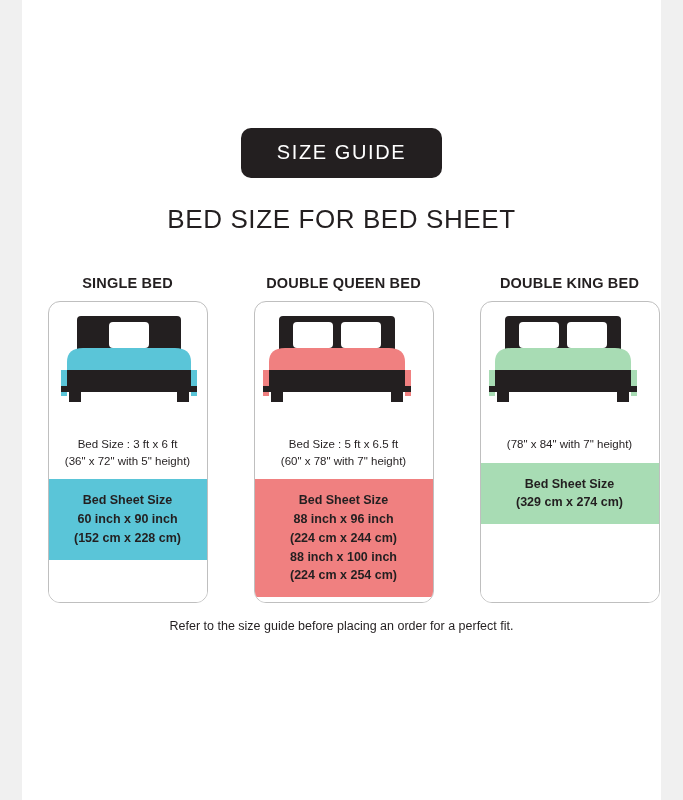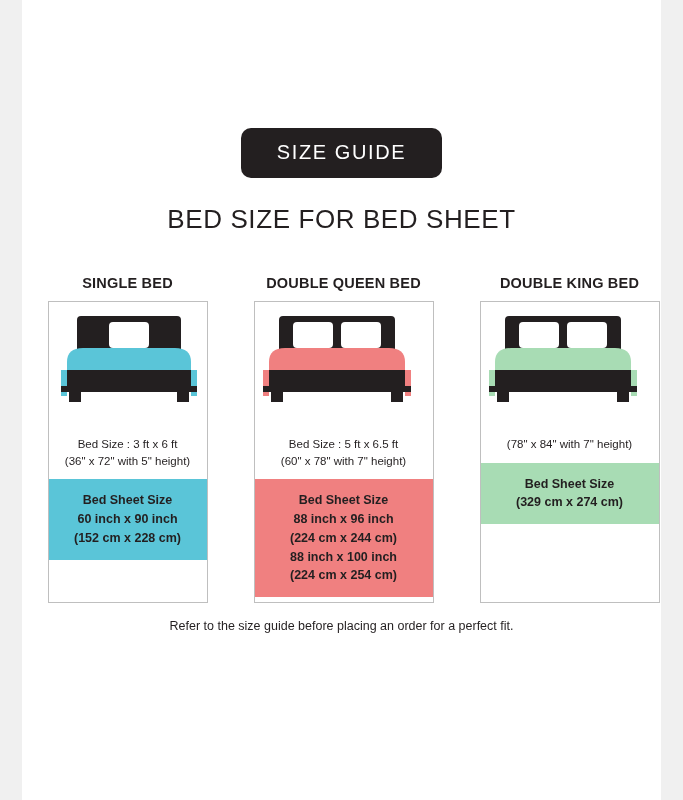--- a/index.html
+++ b/index.html
@@ -61,21 +61,21 @@
     text-align: center;
     font-size: 14.5px;
     font-weight: bold;
     color: #231f20;
     letter-spacing: 0.2px;
     margin-bottom: 10px;
     white-space: nowrap;
   }
   .card {
     border: 1px solid #bfbfbf;
-    border-radius: 0;
+    border-radius: 12px;
     overflow: hidden;
     background: #ffffff;
     height: 300px;
     display: flex;
     flex-direction: column;
   }
   .bed-art {
     height: 124px;
     position: relative;
     margin-top: 6px;

